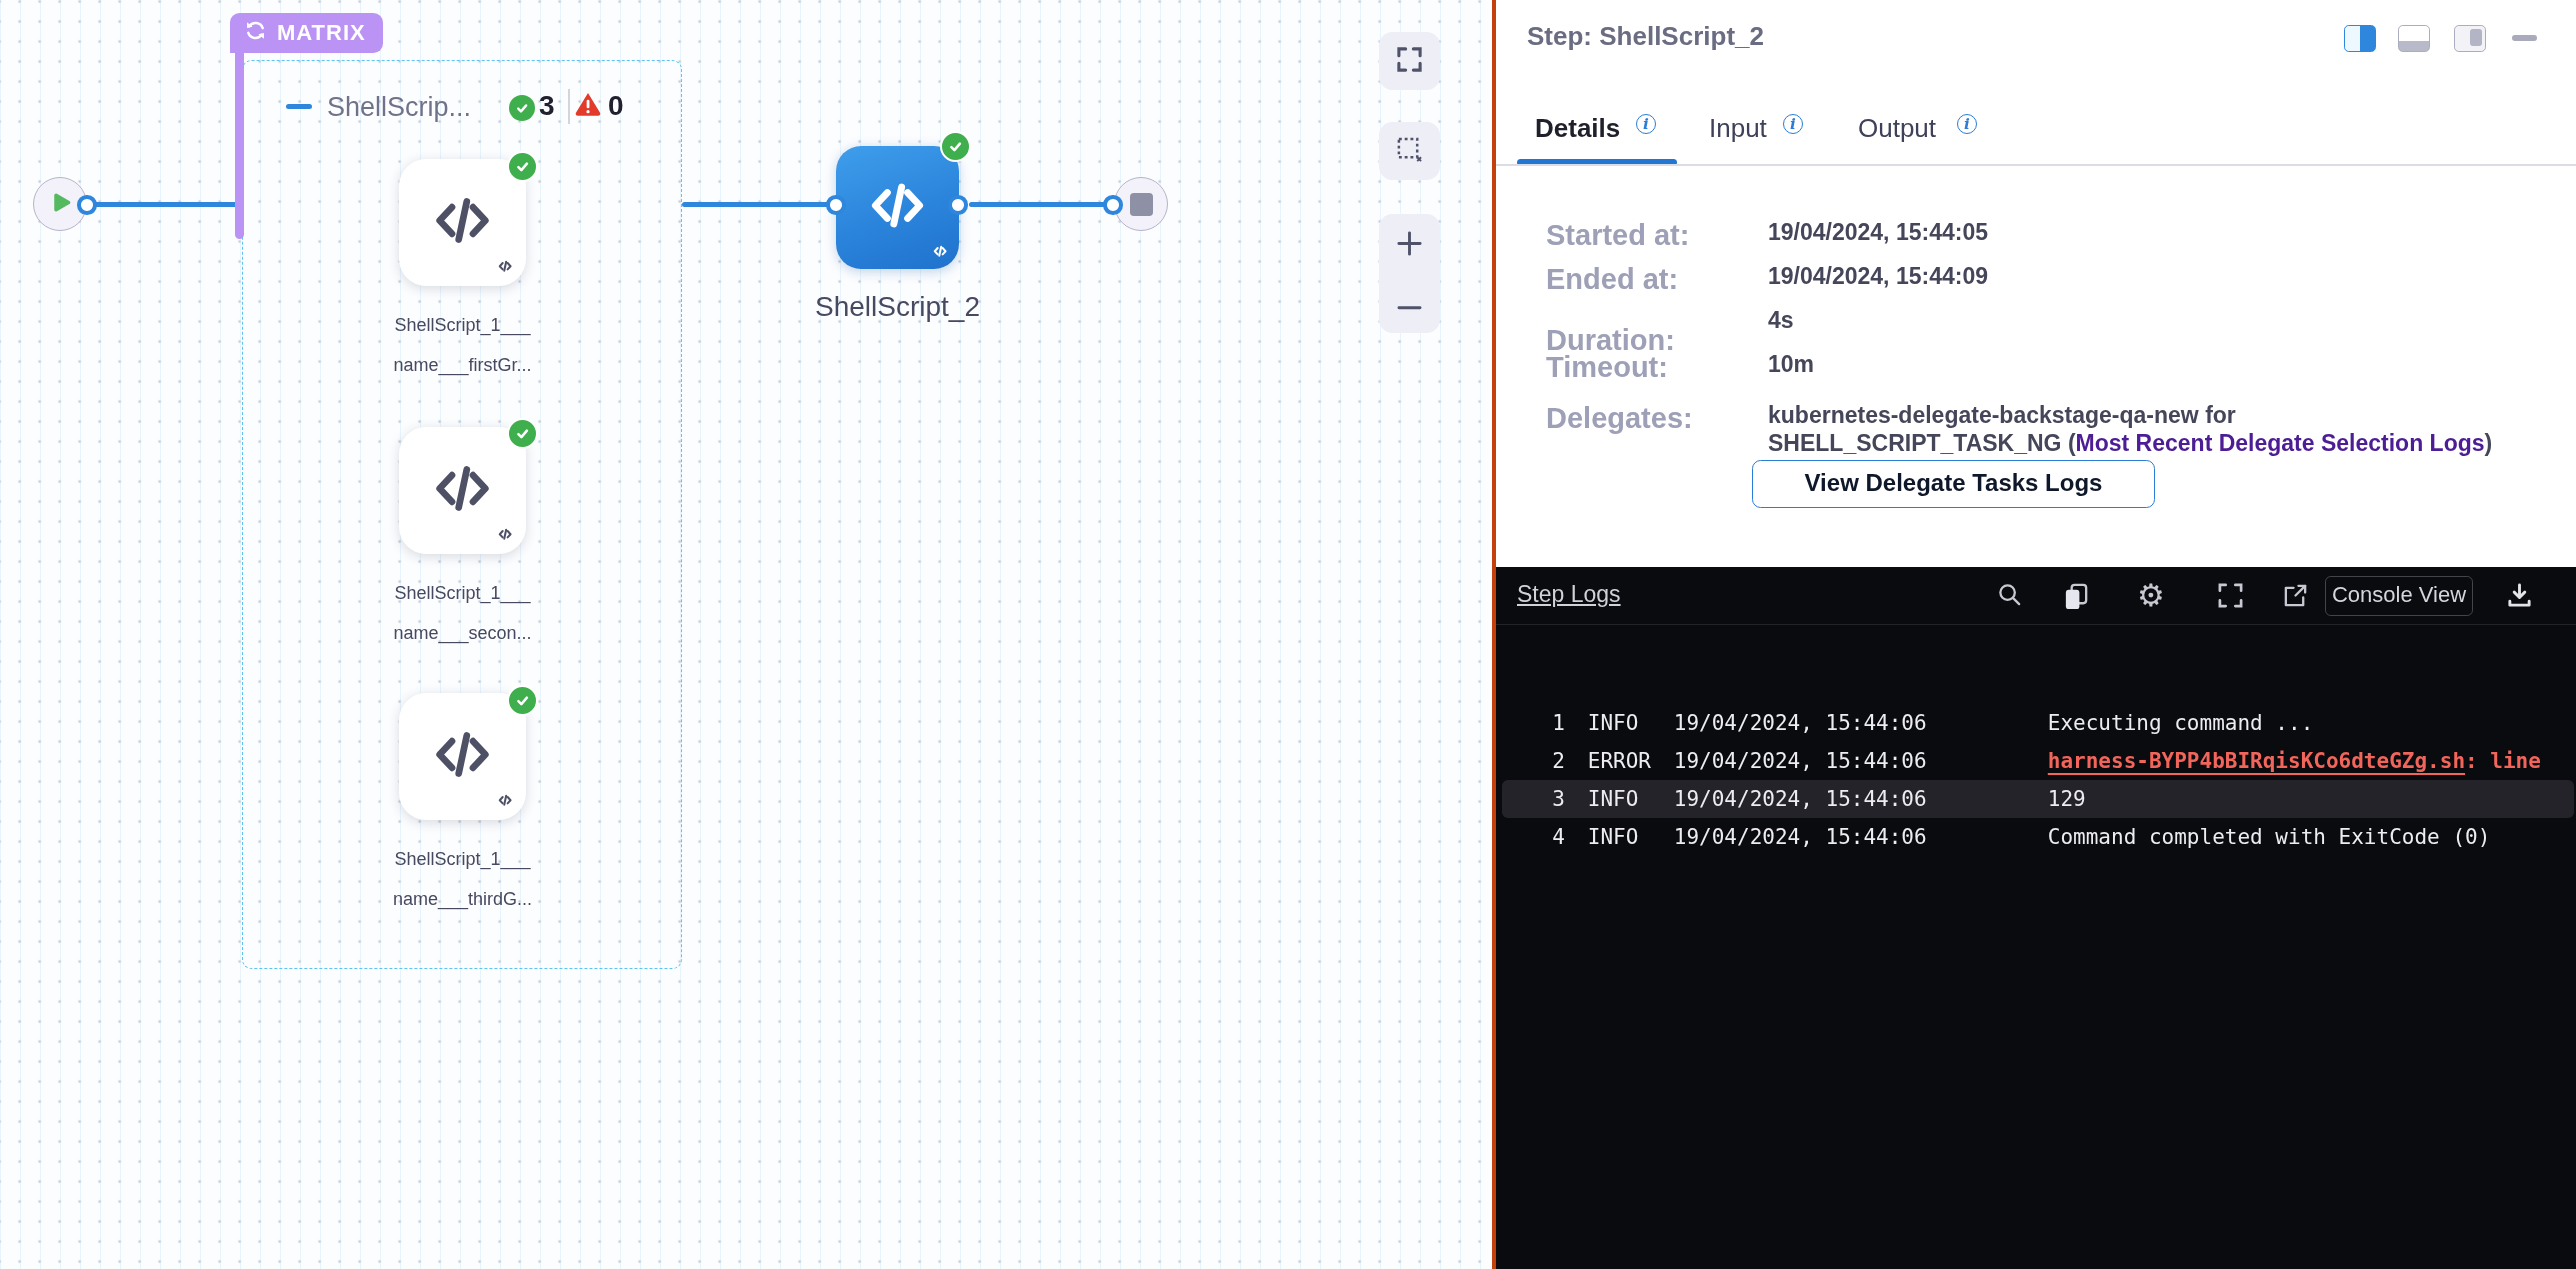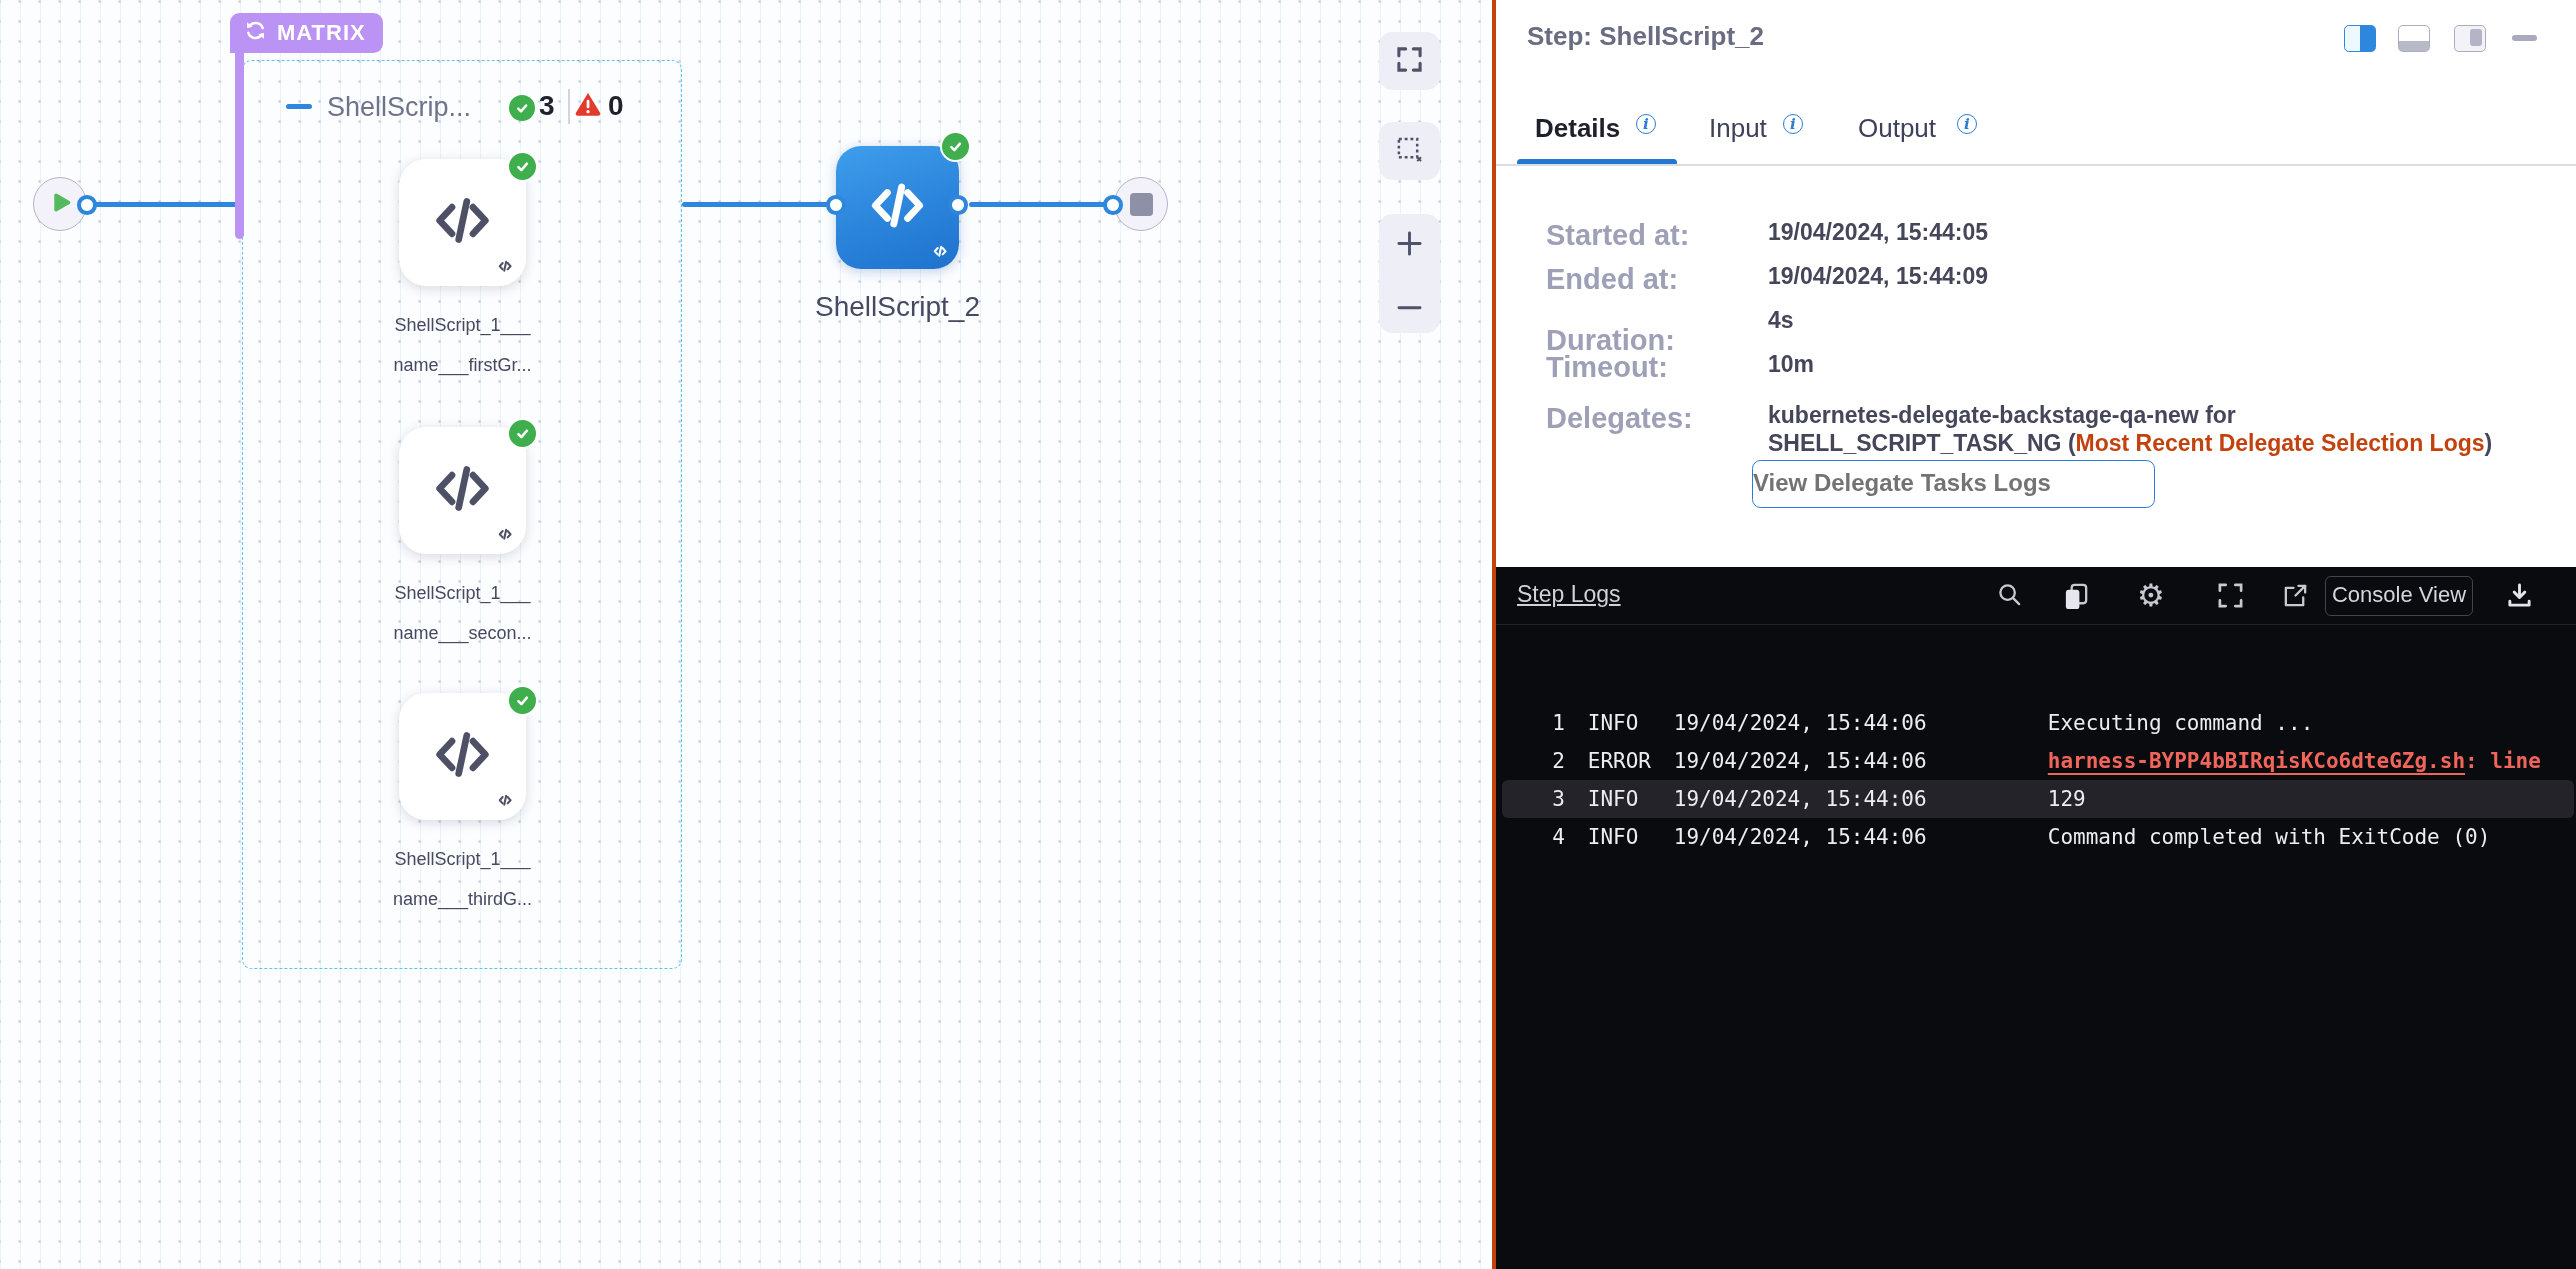--- a/index.html
+++ b/index.html
@@ -58,24 +58,24 @@
   .layout-ic{position:absolute;top:25px;width:32px;height:27px;border-radius:4.8px;box-sizing:border-box;}
   .tab{position:absolute;top:113px;font-size:26px;color:#3f415a;}
   .tab.active{font-weight:bold;color:#1f202b;}
   .info-ic{position:absolute;top:114px;width:20px;height:20px;border:1.9px solid #2b7cd6;border-radius:50%;
     color:#2b7cd6;font-family:"DejaVu Serif",serif;font-size:15.3px;font-style:italic;font-weight:bold;
     display:flex;align-items:center;justify-content:center;box-sizing:border-box;}
   .tab-underline{position:absolute;left:21px;top:159px;width:160px;height:6.7px;border-radius:3.8px;background:#2377d3;}
   .tabs-border{position:absolute;left:0;top:164px;width:1084px;height:1.9px;background:#dbdce4;}
   .drow-label{position:absolute;left:50px;font-size:29px;font-weight:600;color:#9da0b6;}
   .drow-value{position:absolute;left:272px;font-size:23px;font-weight:bold;color:#454659;}
-  .link{color:#c2410c;}
+  .link{color:#4c1d95;}
   .vdl-btn{position:absolute;left:256px;top:460px;width:403px;height:48px;border-radius:8.6px;
-    border:1.9px solid #2b7cd6;color:#737373;font-size:24px;font-weight:600;line-height:44px;
-    box-sizing:border-box;background:#fff;}
+    border:1.9px solid #2b7cd6;color:#0f172a;font-size:24px;font-weight:600;line-height:44px;
+    text-align:center;box-sizing:border-box;background:#fff;}
 
   
   .logs{position:absolute;left:0;top:567px;width:1084px;height:703px;background:#0a0b0e;overflow:hidden;}
   .logs-header{position:absolute;left:0;top:0;width:1084px;height:58px;border-bottom:1.9px solid #232329;box-sizing:border-box;}
   .logs-title{position:absolute;left:21px;top:14.4px;font-size:23px;color:#d0d1d9;text-decoration:underline;}
   .hic{position:absolute;top:15.3px;}
   .console-btn{position:absolute;left:829px;top:8.6px;width:148px;height:40px;border:1.9px solid #44444d;
     border-radius:5.8px;color:#d4d5dd;font-size:22px;line-height:36px;text-align:center;box-sizing:border-box;}
   .log-rows{position:absolute;left:0;top:137px;width:1084px;}
   .log-row{height:38px;display:flex;align-items:center;font-family:"DejaVu Sans Mono",monospace;

